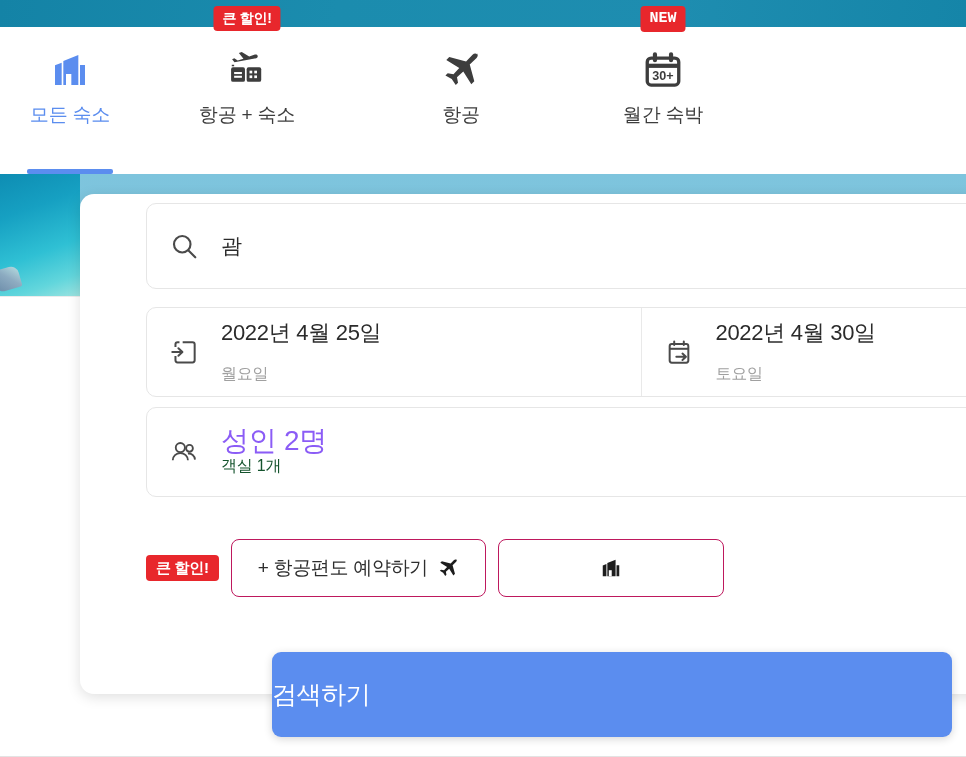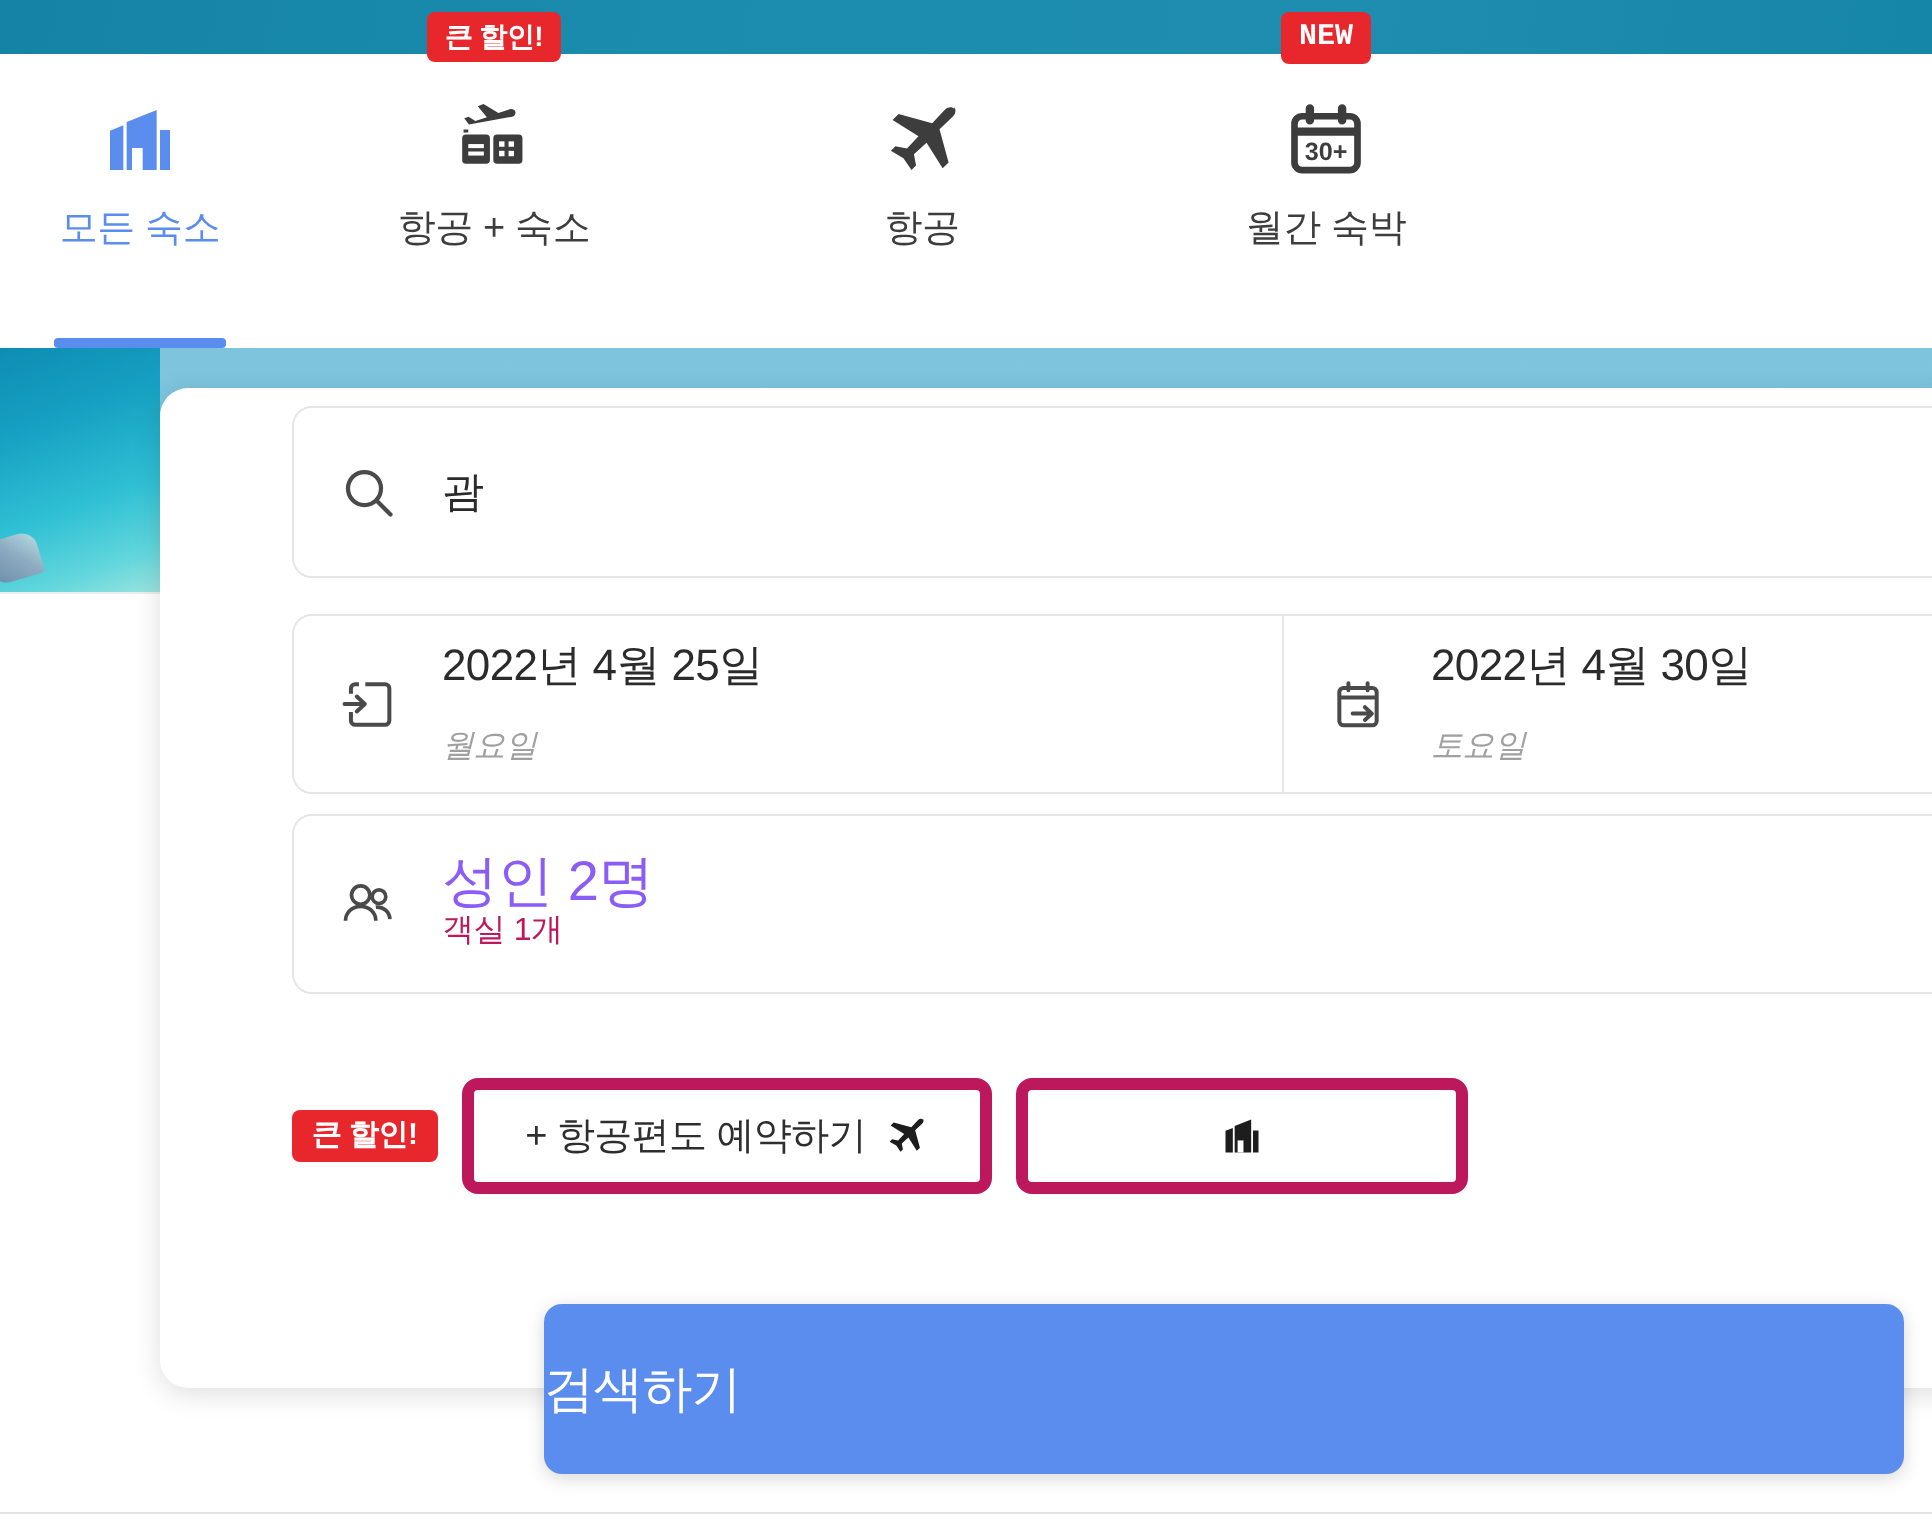--- a/index.html
+++ b/index.html
@@ -165,27 +165,26 @@
     color: #2b2b2b;
     line-height: 28px;
     letter-spacing: -0.3px;
   }
   .date-sub {
     font-size: 16px;
     color: #a0a0a0;
     line-height: 22px;
     margin-top: 16px;
     letter-spacing: -0.2px;
-    font-style: italic;
   }
   .guest-main {
     font-size: 28px; color:#8b5cf6; line-height:28px; letter-spacing:-0.3px;
   }
   .guest-sub {
-    font-size: 16px; color:#be185d; line-height:22px; margin-top:0; letter-spacing:-0.2px;
+    font-size: 16px; color:#14532d; line-height:22px; margin-top:0; letter-spacing:-0.2px;
   }
 
   
   .addon-row {
     position: absolute;
     left: 66px; top: 345px;
     display: flex;
     align-items: center;
     gap: 12px;
   }
@@ -197,21 +196,21 @@
     padding: 5px 10px 6px;
     border-radius: 4px;
     line-height: 1;
     letter-spacing: -0.3px;
   }
   .addon-btn {
     height: 58px;
     min-width: 226px;
     padding: 0 26px;
     background: #fff;
-    border: 6px solid #be185d;
+    border: 1px solid #be185d;
     border-radius: 8px;
     display: flex;
     align-items: center;
     justify-content: center;
     gap: 9px;
     font-size: 19px;
     color: #2e2e2e;
     letter-spacing: -0.3px;
     cursor: pointer;
     font-family: inherit;

